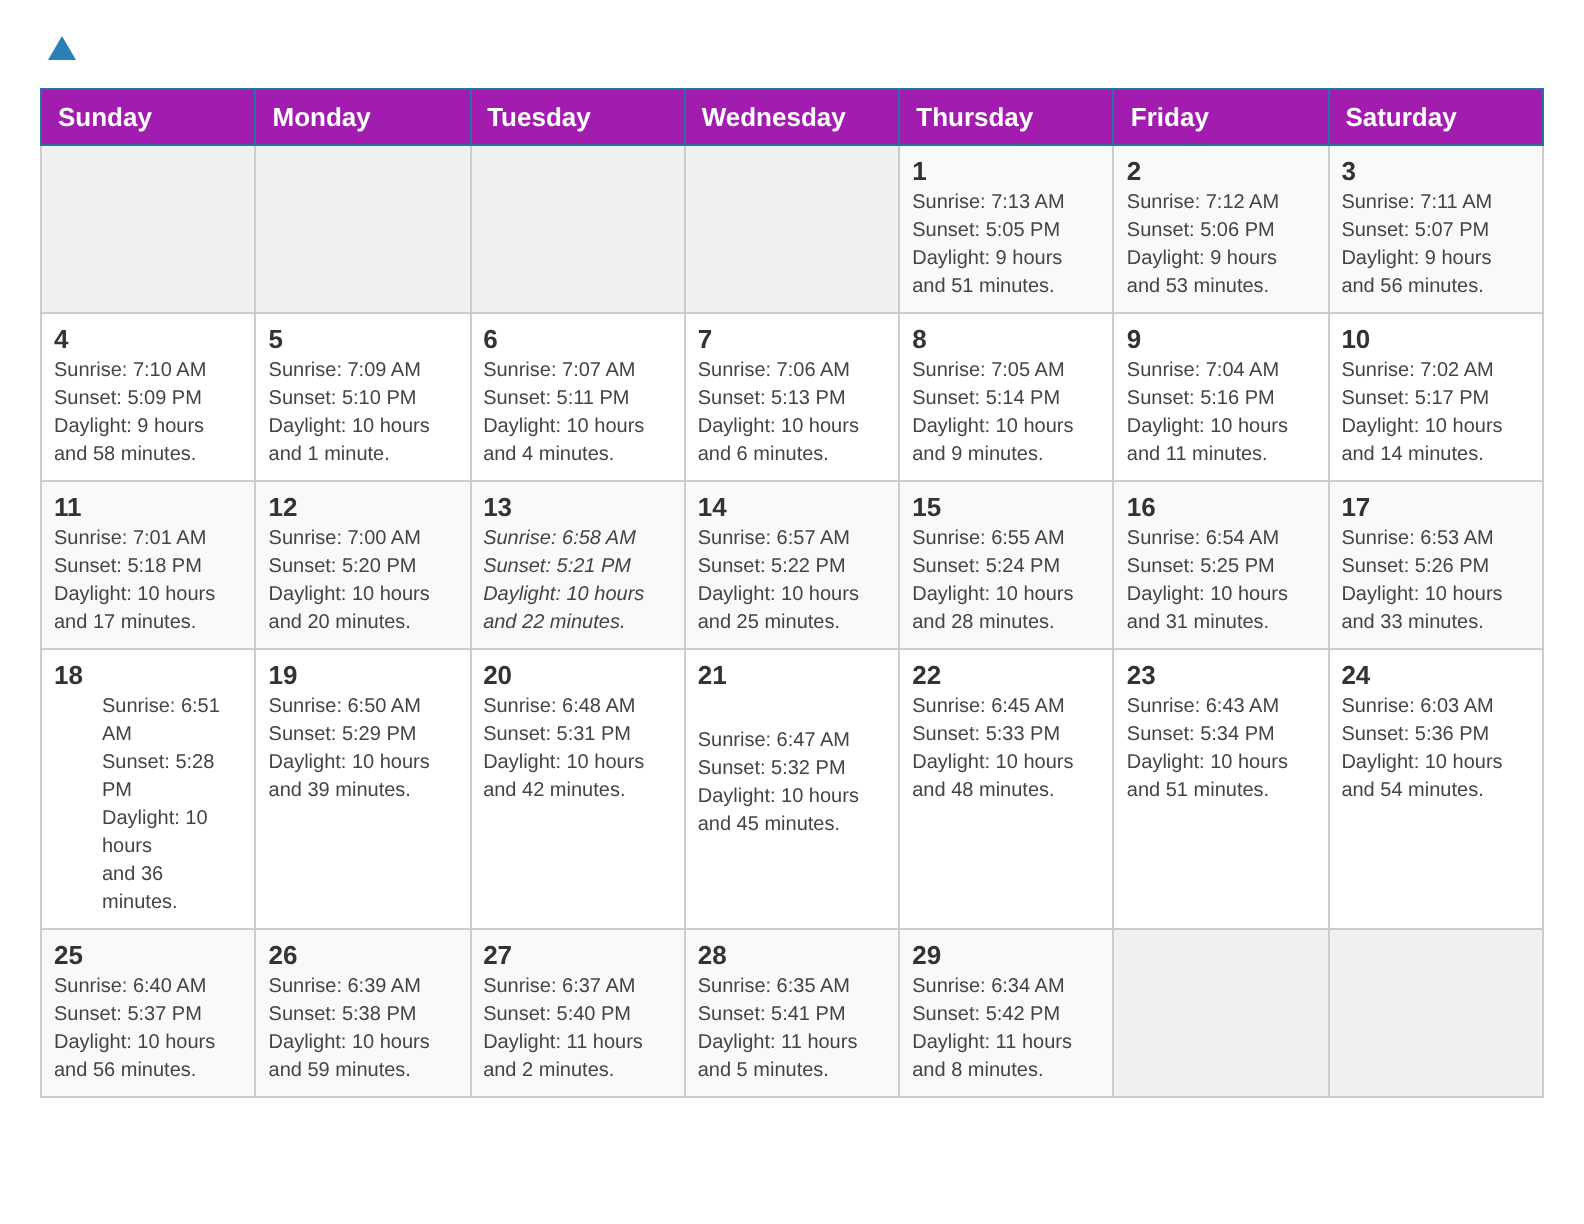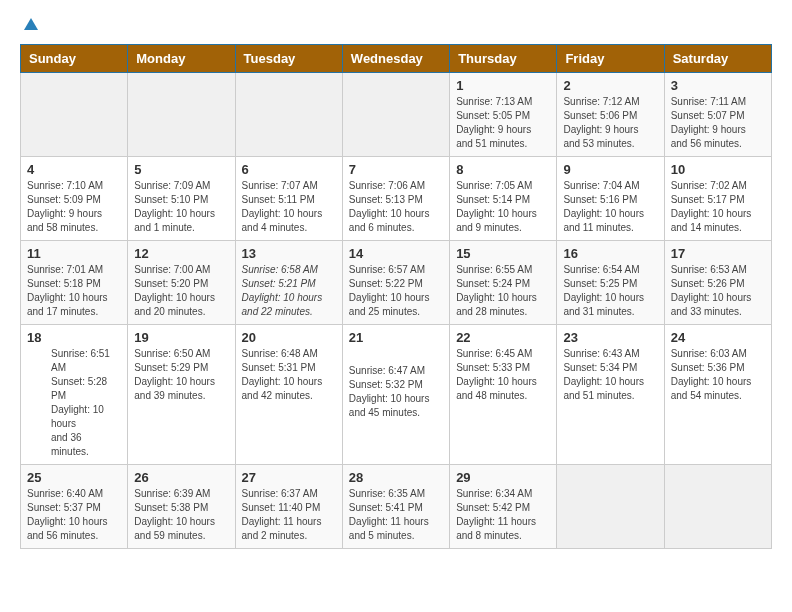--- a/index.html
+++ b/index.html
@@ -47,21 +47,21 @@
     .location {
       font-size: 15px;
       color: #333;
     }
     .calendar {
       width: 100%;
       border-collapse: collapse;
       border: 1px solid #ccc;
     }
     .calendar th {
-      background: #a16207;
+      background: #a21caf;
       color: #fff;
       font-size: 13px;
       font-weight: bold;
       text-align: left;
       padding: 6px 8px;
       border: 1px solid #2472a4;
     }
     .calendar td {
       vertical-align: top;
       border: 1px solid #ccc;
@@ -317,21 +317,21 @@
         <td>
           <span class="day-num">26</span>
           <div class="day-info" style="white-space: pre-line;">Sunrise: 6:39 AM
 Sunset: 5:38 PM
 Daylight: 10 hours
 and 59 minutes.</div>
         </td>
         <td>
           <span class="day-num">27</span>
           <div class="day-info" style="white-space: pre-line;">Sunrise: 6:37 AM
-Sunset: 11:40 PM
+Sunset: 5:40 PM
 Daylight: 11 hours
 and 2 minutes.</div>
         </td>
         <td>
           <span class="day-num">28</span>
           <div class="day-info" style="white-space: pre-line;">Sunrise: 6:35 AM
 Sunset: 5:41 PM
 Daylight: 11 hours
 and 5 minutes.</div>
         </td>

